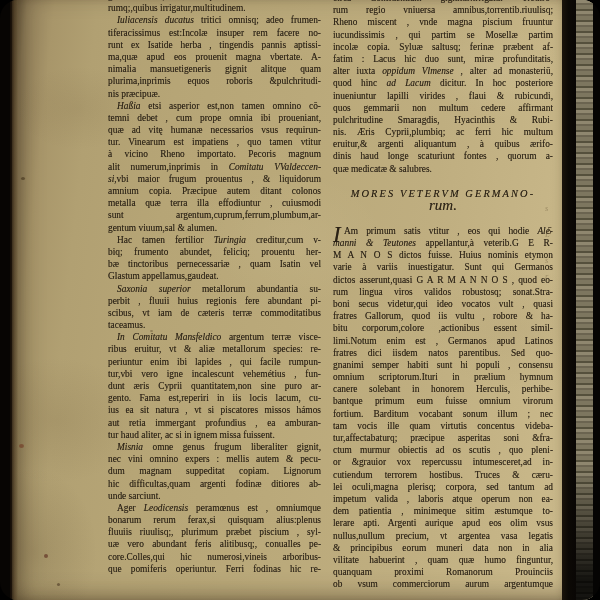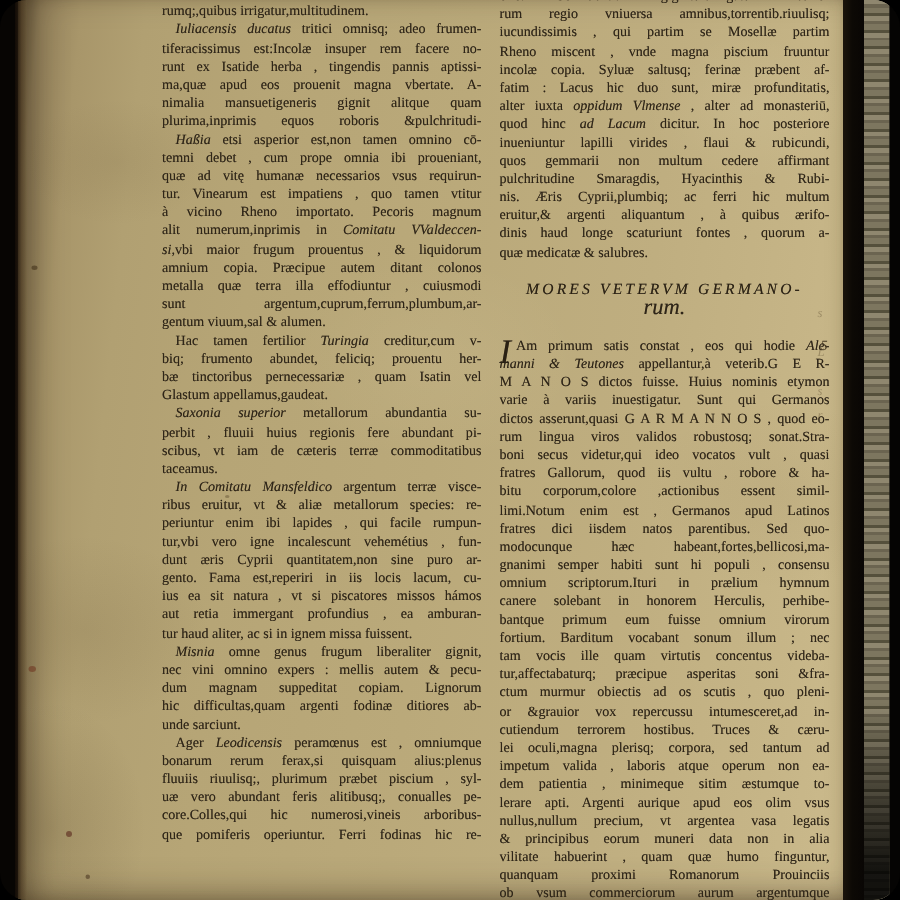--- a/index.html
+++ b/index.html
@@ -83,20 +83,21 @@
 
   <div class="col col-left">
       <div class="tl"><span>gum modum, lætiore pabulo ob amnium riuo-</span></div>
       <div class="tl pend"><span>rumq;,quibus irrigatur,multitudinem.</span></div>
       <div class="tl ind"><i>Iuliacensis ducatus</i><span> tritici omnisq; adeo frumen-</span></div>
       <div class="tl"><span>tiferacissimus est:Incolæ insuper rem facere no-</span></div>
       <div class="tl"><span>runt ex Isatide herba , tingendis pannis aptissi-</span></div>
       <div class="tl"><span>ma,quæ apud eos prouenit magna vbertate. A-</span></div>
       <div class="tl"><span>nimalia mansuetigeneris gignit alitque quam</span></div>
       <div class="tl"><span>plurima,inprimis equos roboris &amp;pulchritudi-</span></div>
+      <div class="tl pend"><span>nis præcipuæ.</span></div>
       <div class="tl ind"><i>Haßia</i><span> etsi asperior est,non tamen omnino cō-</span></div>
       <div class="tl"><span>temni debet , cum prope omnia ibi proueniant,</span></div>
       <div class="tl"><span>quæ ad vitę humanæ necessarios vsus requirun-</span></div>
       <div class="tl"><span>tur. Vinearum est impatiens , quo tamen vtitur</span></div>
       <div class="tl"><span>à vicino Rheno importato.  Pecoris magnum</span></div>
       <div class="tl"><span>alit numerum,inprimis in </span><i>Comitatu VValdeccen-</i></div>
       <div class="tl"><i>si,</i><span>vbi maior frugum prouentus , &amp; liquidorum</span></div>
       <div class="tl"><span>amnium copia. Præcipue autem ditant colonos</span></div>
       <div class="tl"><span>metalla quæ terra illa effodiuntur , cuiusmodi</span></div>
       <div class="tl"><span>sunt argentum,cuprum,ferrum,plumbum,ar-</span></div>
@@ -128,52 +129,51 @@
       <div class="tl"><span>fluuiis riuulisq;, plurimum præbet piscium , syl-</span></div>
       <div class="tl"><span>uæ vero abundant feris alitibusq;, conualles pe-</span></div>
       <div class="tl"><span>core.Colles,qui hic numerosi,vineis arboribus-</span></div>
       <div class="tl"><span>que pomiferis operiuntur.  Ferri fodinas hic re-</span></div>
     </div>
 
   <div class="col col-right">
     <div class="p1">
         <div class="tl"><span>circa Confluentiam gignitur:irrigatur Treuiro-</span></div>
         <div class="tl"><span>rum regio vniuersa amnibus,torrentib.riuulisq;</span></div>
+        <div class="tl"><span>Rheno miscent , vnde magna piscium fruuntur</span></div>
         <div class="tl"><span>iucundissimis ,  qui partim se Mosellæ partim</span></div>
-        <div class="tl"><span>Rheno miscent , vnde magna piscium fruuntur</span></div>
         <div class="tl"><span>incolæ copia. Syluæ saltusq; ferinæ præbent af-</span></div>
         <div class="tl"><span>fatim : Lacus hic duo sunt, miræ profunditatis,</span></div>
         <div class="tl"><span>alter iuxta </span><i>oppidum Vlmense</i><span> , alter ad monasteriū,</span></div>
         <div class="tl"><span>quod hinc </span><i>ad Lacum</i><span> dicitur.  In hoc posteriore</span></div>
         <div class="tl"><span>inueniuntur lapilli virides , flaui &amp; rubicundi,</span></div>
         <div class="tl"><span>quos gemmarii non multum cedere affirmant</span></div>
         <div class="tl"><span>pulchritudine Smaragdis, Hyacinthis &amp; Rubi-</span></div>
         <div class="tl"><span>nis.  Æris Cyprii,plumbiq; ac ferri hic multum</span></div>
         <div class="tl"><span>eruitur,&amp; argenti aliquantum , à quibus ærifo-</span></div>
         <div class="tl"><span>dinis haud longe scaturiunt fontes , quorum a-</span></div>
         <div class="tl pend"><span>quæ medicatæ &amp; salubres.</span></div>
       </div>
     <div class="headwrap">
       <div class="head1">MORES VETERVM GERMANO-</div>
       <div class="head2">rum.</div>
     </div>
     <div class="p2">
       <span class="dropcap">I</span>
-    <div class="tl"><span>Am primum satis constat , eos qui hodie </span><i>Ale-</i></div>
+    <div class="tl"><span>Am primum satis vtitur , eos qui hodie </span><i>Ale-</i></div>
         <div class="tl"><i>manni &amp; Teutones</i><span> appellantur,à veterib.G E R-</span></div>
         <div class="tl"><span>M A N O S dictos fuisse.  Huius nominis etymon</span></div>
         <div class="tl"><span>varie à variis inuestigatur.  Sunt qui Germanos</span></div>
         <div class="tl"><span>dictos asserunt,quasi G A R  M A N N O S , quod eo-</span></div>
         <div class="tl"><span>rum lingua viros validos robustosq; sonat.Stra-</span></div>
         <div class="tl"><span>boni secus videtur,qui ideo vocatos vult , quasi</span></div>
         <div class="tl"><span>fratres Gallorum, quod iis vultu , robore &amp; ha-</span></div>
         <div class="tl"><span>bitu corporum,colore ,actionibus essent simil-</span></div>
         <div class="tl"><span>limi.Notum enim est , Germanos apud Latinos</span></div>
         <div class="tl"><span>fratres dici iisdem natos parentibus.  Sed quo-</span></div>
-        <div class="tl"><span>modocunque hæc habeant,fortes,bellicosi,ma-</span></div>
         <div class="tl"><span>gnanimi semper habiti sunt hi populi , consensu</span></div>
         <div class="tl"><span>omnium scriptorum.Ituri in prælium hymnum</span></div>
         <div class="tl"><span>canere solebant in honorem Herculis, perhibe-</span></div>
         <div class="tl"><span>bantque primum eum fuisse omnium virorum</span></div>
         <div class="tl"><span>fortium. Barditum vocabant sonum illum ; nec</span></div>
         <div class="tl"><span>tam vocis ille quam virtutis concentus videba-</span></div>
         <div class="tl"><span>tur,affectabaturq; præcipue asperitas soni &amp;fra-</span></div>
         <div class="tl"><span>ctum murmur obiectis ad os scutis , quo pleni-</span></div>
         <div class="tl"><span>or &amp;grauior vox repercussu intumesceret,ad in-</span></div>
         <div class="tl"><span>cutiendum terrorem hostibus.  Truces &amp; cæru-</span></div>

